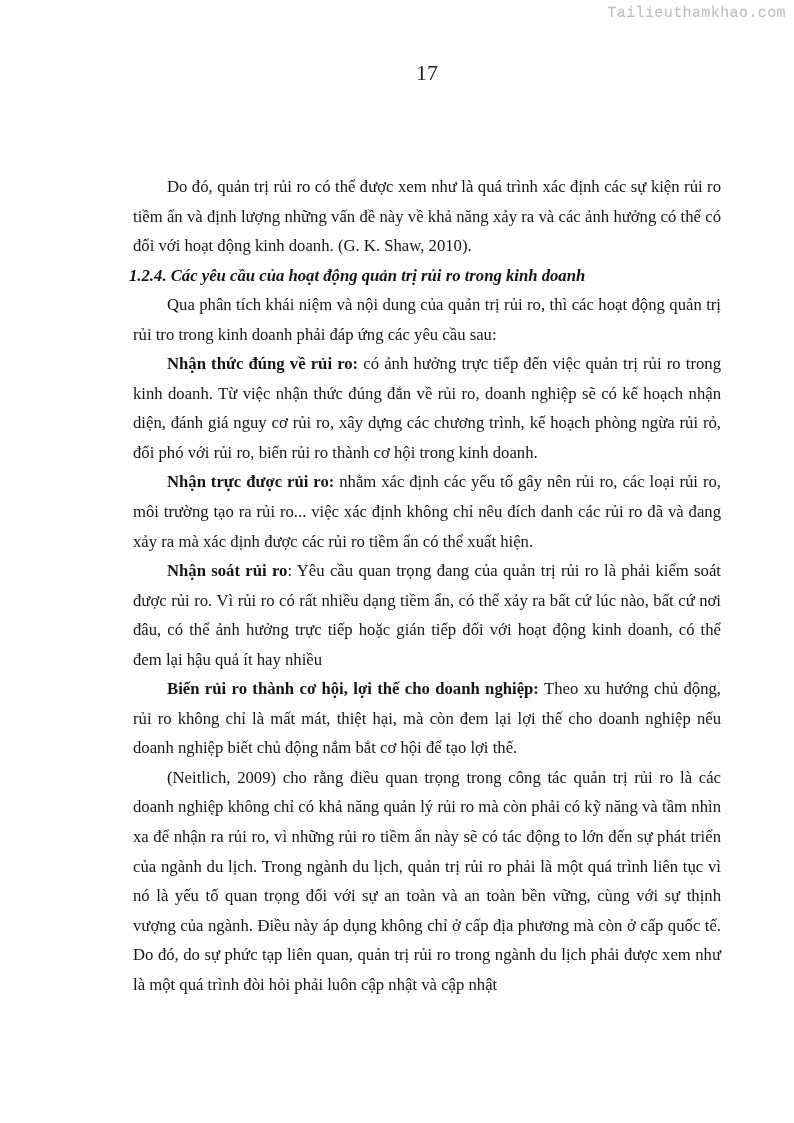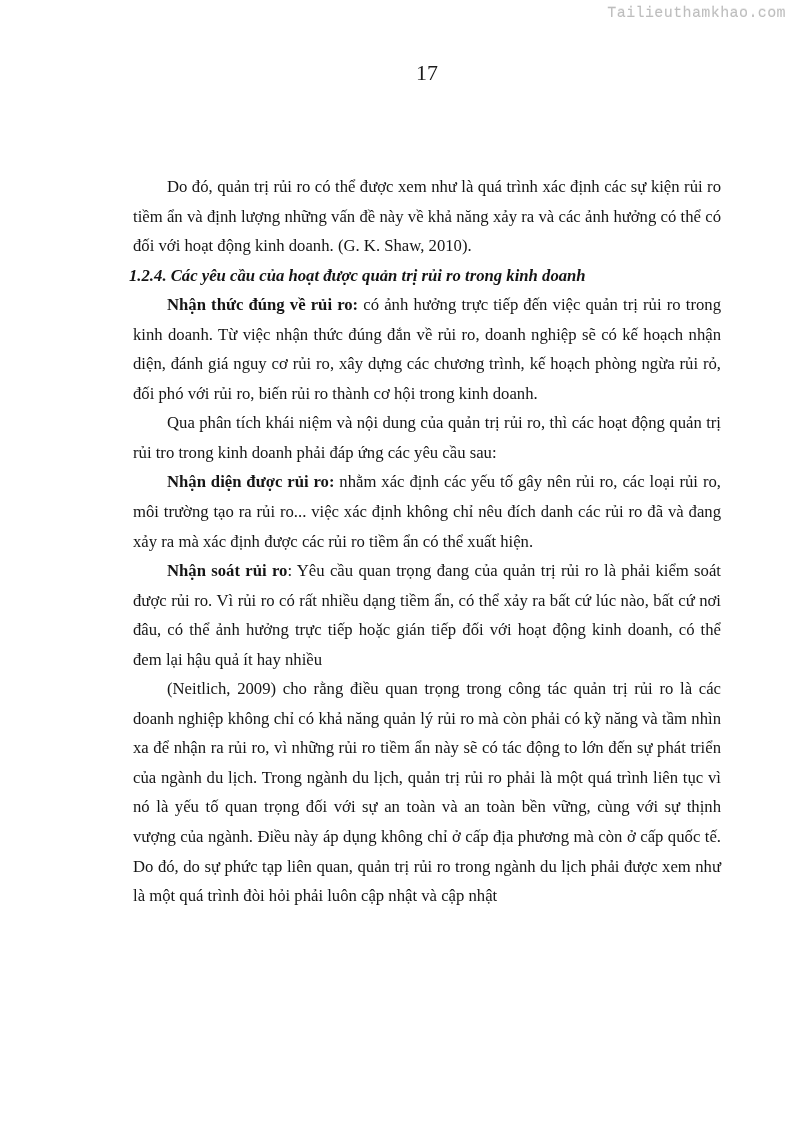--- a/index.html
+++ b/index.html
@@ -66,36 +66,39 @@
 <div class="watermark">Tailieuthamkhao.com</div>
 
 <div class="page-number">17</div>
 
 <div class="content">
 
   <p>
     <span class="lead"></span><span>Do đó, quản trị rủi ro có thể được xem như là quá trình xác định các sự kiện rủi ro tiềm ẩn và định lượng những vấn đề này về khả năng xảy ra và các ảnh hưởng có thể có đối với hoạt động kinh doanh. (G. K. Shaw, 2010).</span>
   </p>
 
-  <h2 class="section-heading">1.2.4. Các yêu cầu của hoạt được quản trị rủi ro trong kinh doanh</h2>
+  <h2 class="section-heading">1.2.4. Các yêu cầu của hoạt động quản trị rủi ro trong kinh doanh</h2>
+
+  <p>
+    <span class="lead"></span><span>Qua phân tích khái niệm và nội dung của quản trị rủi ro, thì các hoạt động quản trị rủi tro trong kinh doanh phải đáp ứng các yêu cầu sau:</span>
+  </p>
 
   <p>
     <span class="lead">Nhận thức đúng về rủi ro:</span><span> có ảnh hưởng trực tiếp đến việc quản trị rủi ro trong kinh doanh. Từ việc nhận thức đúng đắn về rủi ro, doanh nghiệp sẽ có kế hoạch nhận diện, đánh giá nguy cơ rủi ro, xây dựng các chương trình, kế hoạch phòng ngừa rủi rỏ, đối phó với rủi ro, biến rủi ro thành cơ hội trong kinh doanh.</span>
   </p>
 
   <p>
-    <span class="lead"></span><span>Qua phân tích khái niệm và nội dung của quản trị rủi ro, thì các hoạt động quản trị rủi tro trong kinh doanh phải đáp ứng các yêu cầu sau:</span>
-  </p>
-
-  <p>
-    <span class="lead">Nhận diện được rủi ro:</span><span> nhằm xác định các yếu tố gây nên rủi ro, các loại rủi ro, môi trường tạo ra rủi ro... việc xác định không chỉ nêu đích danh các rủi ro đã và đang xảy ra mà xác định được các rủi ro tiềm ẩn có thể xuất hiện.</span>
+    <span class="lead">Nhận trực được rủi ro:</span><span> nhằm xác định các yếu tố gây nên rủi ro, các loại rủi ro, môi trường tạo ra rủi ro... việc xác định không chỉ nêu đích danh các rủi ro đã và đang xảy ra mà xác định được các rủi ro tiềm ẩn có thể xuất hiện.</span>
   </p>
 
   <p>
     <span class="lead">Nhận soát rủi ro</span><span>: Yêu cầu quan trọng đang của quản trị rủi ro là phải kiểm soát được rủi ro. Vì rủi ro có rất nhiều dạng tiềm ẩn, có thể xảy ra bất cứ lúc nào, bất cứ nơi đâu, có thể ảnh hưởng trực tiếp hoặc gián tiếp đối với hoạt động kinh doanh, có thể đem lại hậu quả ít hay nhiều</span>
   </p>
 
+  <p>
+    <span class="lead">Biến rủi ro thành cơ hội, lợi thế cho doanh nghiệp:</span><span> Theo xu hướng chủ động, rủi ro không chỉ là mất mát, thiệt hại, mà còn đem lại lợi thế cho doanh nghiệp nếu doanh nghiệp biết chủ động nắm bắt cơ hội để tạo lợi thế.</span>
+  </p>
 
   <p>
     <span class="lead"></span><span>(Neitlich, 2009) cho rằng điều quan trọng trong công tác quản trị rủi ro là các doanh nghiệp không chỉ có khả năng quản lý rủi ro mà còn phải có kỹ năng và tầm nhìn xa để nhận ra rủi ro, vì những rủi ro tiềm ẩn này sẽ có tác động to lớn đến sự phát triển của ngành du lịch. Trong ngành du lịch, quản trị rủi ro phải là một quá trình liên tục vì nó là yếu tố quan trọng đối với sự an toàn và an toàn bền vững, cùng với sự thịnh vượng của ngành. Điều này áp dụng không chỉ ở cấp địa phương mà còn ở cấp quốc tế. Do đó, do sự phức tạp liên quan, quản trị rủi ro trong ngành du lịch phải được xem như là một quá trình đòi hỏi phải luôn cập nhật và cập nhật</span>
   </p>
 
 </div>
 
 </body></html>

